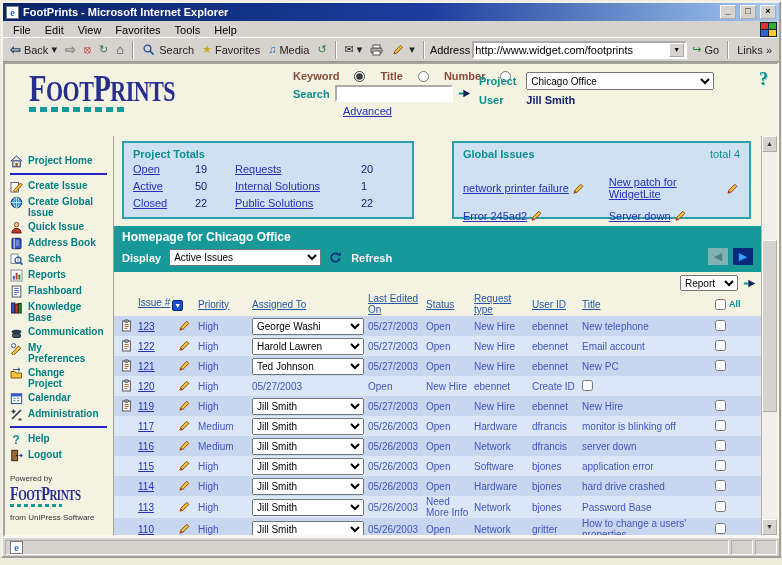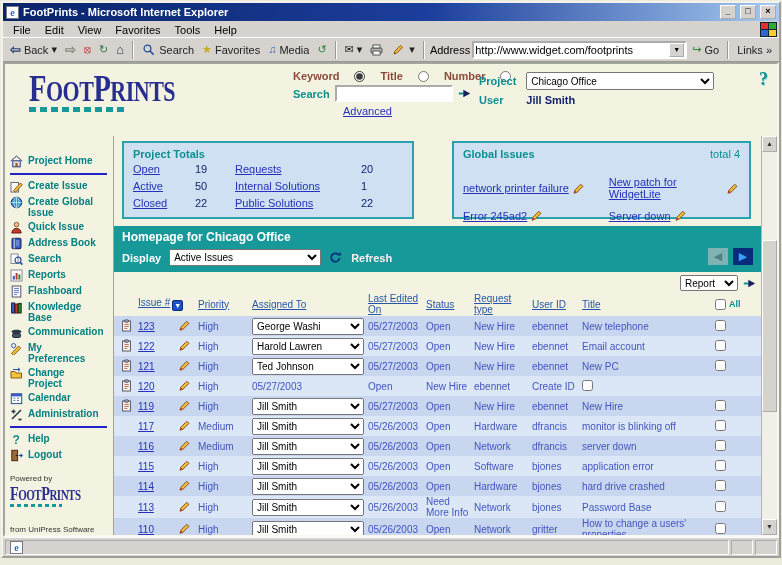--- a/index.html
+++ b/index.html
@@ -62,21 +62,21 @@
   .sb-item{display:flex;align-items:flex-start;gap:4px;margin:3px 0;color:var(--sidebar_teal,#027f80);
            font-weight:bold;font-size:10px;line-height:1.1}
   .sb-label{max-width:72px}
   .ico{display:inline-block;width:14px;height:13px;flex:0 0 14px}
   .ico svg{width:13px;height:13px;display:block}
   .sb-div{height:2px;background:#2222cc;margin:5px 4px 5px 0}
   .sb-foot{margin-top:12px;font-size:8px;color:#333}
   .logo-small .fp-text{font-size:11px}
   .logo-small .fp-dashes{margin-top:4px;height:3px;width:52px;
       background:repeating-linear-gradient(90deg,var(--teal,#17999a) 0 4px,transparent 4px 7px)}
-  .from-text{margin-top:18px;font-size:8px;color:#333}
+  .from-text{margin-top:6px;font-size:8px;color:#333}
   .main{flex:1;position:relative;border-left:1px solid #a5a298;overflow:hidden}
   .content{position:absolute;left:0;top:0;right:16px;bottom:0}
   
   .boxes{position:absolute;left:8px;top:5px;right:10px;height:78px;display:flex;gap:38px}
   .box{background:var(--box_bg,#cfe0f3);border:2px solid var(--box_border,#2aa2ad);padding:5px 9px;font-size:11px}
   .box-pt{width:292px;flex:0 0 292px}
   .box-gi{flex:1}
   .box-title{color:var(--label_teal,#0b8f8f);font-weight:bold}
   .pt-grid{display:grid;grid-template-columns:58px 36px 122px 1fr;gap:5px 4px;align-items:center;margin-top:3px}
   .blue-link{color:var(--link,#2431b8);text-decoration:underline}

